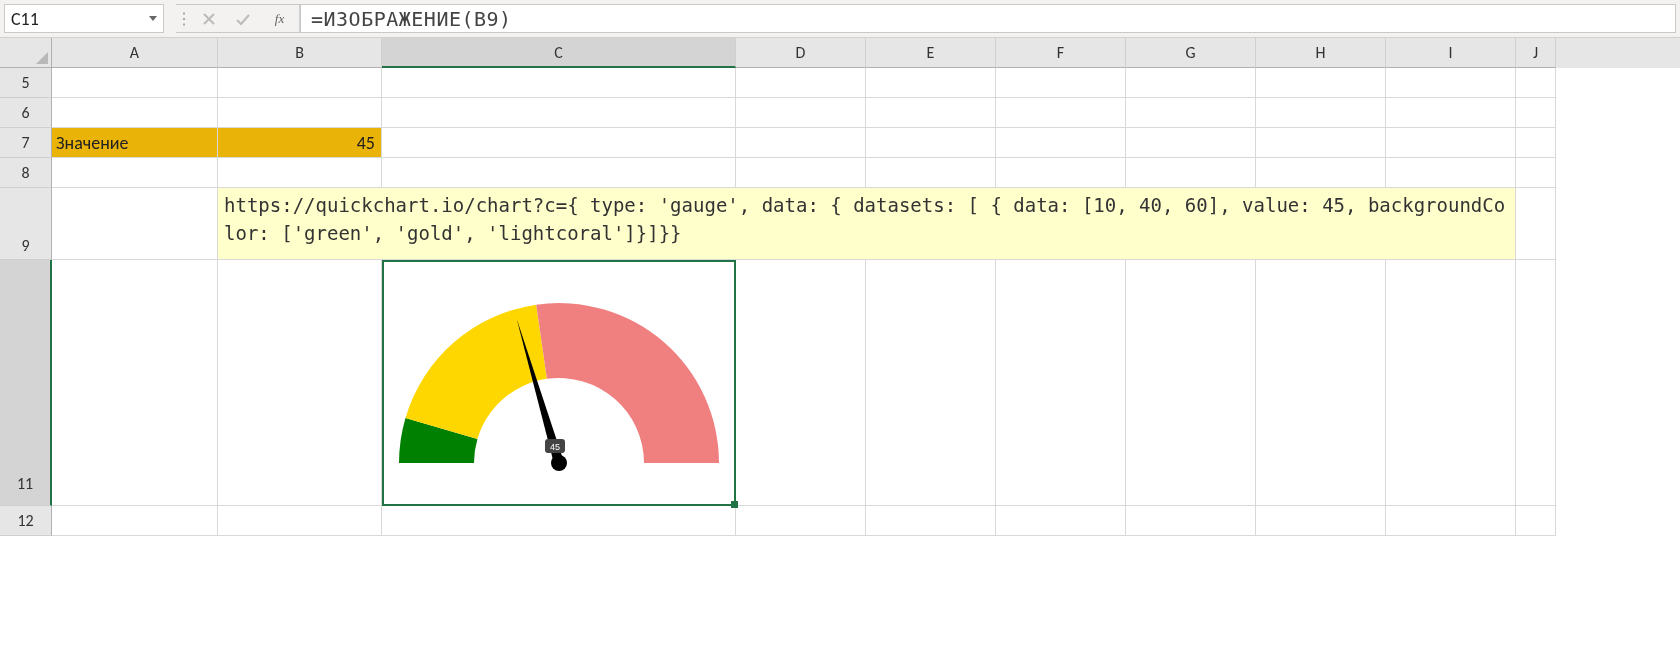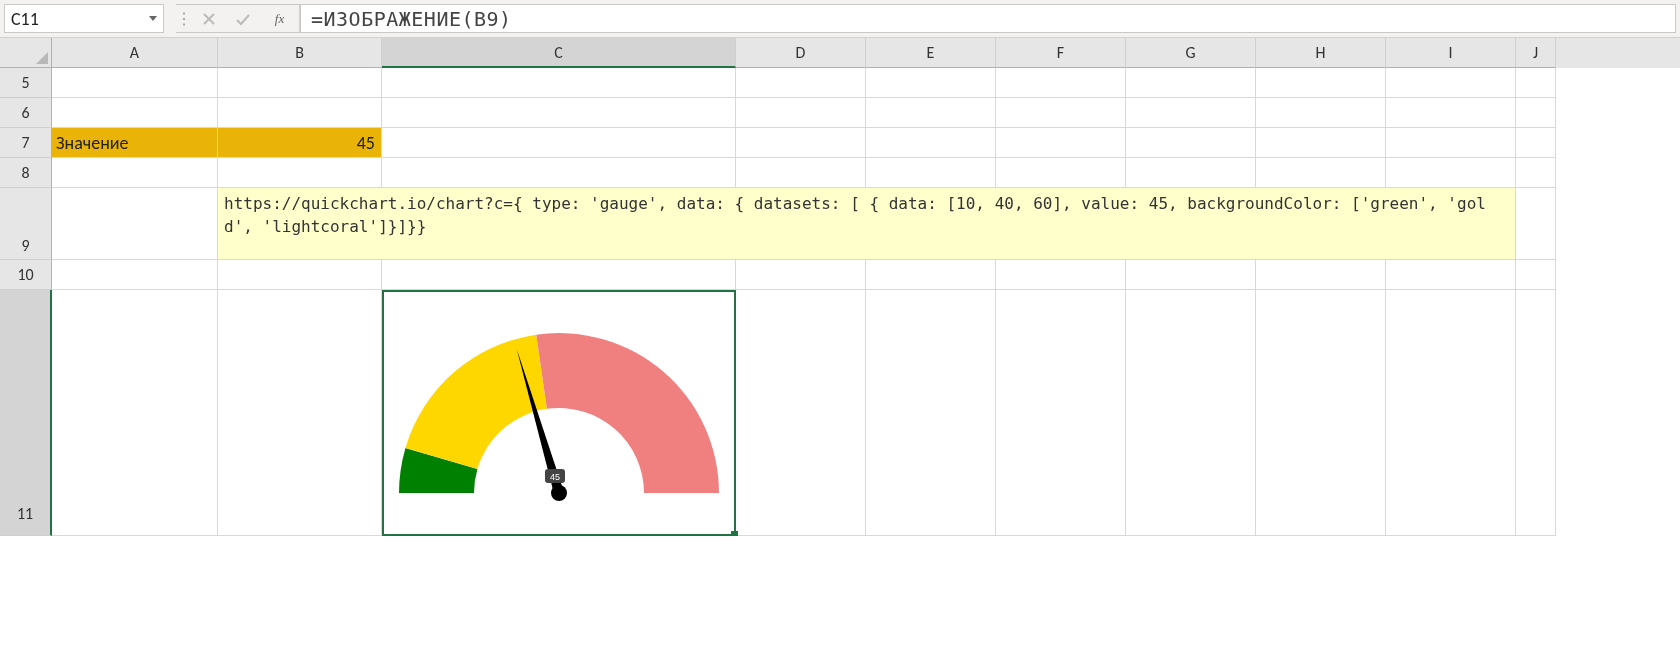--- a/index.html
+++ b/index.html
@@ -32,21 +32,21 @@
   .cE{flex:0 0 130px;}
   .cF{flex:0 0 130px;}
   .cG{flex:0 0 130px;}
   .cH{flex:0 0 130px;}
   .cI{flex:0 0 130px;}
   .cJ{flex:0 0 40px;}
   .hl{background:#eab308;}
   .num{justify-content:flex-end;padding-right:6px;}
   
   .row9{height:72px;}
-  .merged{flex:0 0 1298px;background:#ffffcc;border-right:1px solid #d9d9d9;border-bottom:1px solid #d9d9d9;padding:4px 6px;font-family:Consolas,monospace;font-size:16px;color:#333;line-height:1.45;white-space:normal;word-break:break-all;}
+  .merged{flex:0 0 1298px;background:#ffffcc;border-right:1px solid #d9d9d9;border-bottom:1px solid #d9d9d9;padding:4px 6px;font-family:Consolas,monospace;font-size:19px;color:#333;line-height:1.45;white-space:normal;word-break:break-all;}
   
   .row11{height:246px;}
   .row11 .rowhdr{align-items:flex-end;padding-bottom:12px;}
   .imgcell{flex:0 0 354px;border:2px solid #217346;position:relative;background:#fff;display:flex;align-items:center;justify-content:center;}
   .imgcell .handle{position:absolute;right:-4px;bottom:-4px;width:7px;height:7px;background:#217346;}
   .gauge-svg{width:100%;height:100%;display:block;}
 </style>
 </head>
 <body>
 
@@ -152,33 +152,20 @@
     <div class="cell cJ"></div>
   </div>
 
   <div class="row row9">
     <div class="rowhdr" style="align-items:flex-end;padding-bottom:4px;">9</div>
     <div class="cell cA"></div>
     <div class="merged"><span>https://quickchart.io/chart?c={ type: 'gauge', data: { datasets: [ { data: [10, 40, 60], value: 45, backgroundColor: ['green', 'gold', 'lightcoral']}]}}</span></div>
     <div class="cell cJ"></div>
   </div>
 
-  <div class="row">
-    <div class="rowhdr">10</div>
-    <div class="cell cA"></div>
-    <div class="cell cB"></div>
-    <div class="cell cC"></div>
-    <div class="cell cD"></div>
-    <div class="cell cE"></div>
-    <div class="cell cF"></div>
-    <div class="cell cG"></div>
-    <div class="cell cH"></div>
-    <div class="cell cI"></div>
-    <div class="cell cJ"></div>
-  </div>
 
   <div class="row row11">
     <div class="rowhdr active">11</div>
     <div class="cell cA"></div>
     <div class="cell cB"></div>
     <div class="imgcell">
       <svg class="gauge-svg" viewBox="0 0 350 240" id="gauge-svg">
           <path d="M 15 199.99999999999997 A 160 160 0 0 1 21.48112422168043 154.9227909053712 L 93.44309724276773 176.05273266847846 A 85 85 0 0 0 90 200 Z" fill="green"></path>
           <path d="M 21.48112422168043 154.9227909053712 A 160 160 0 0 1 152.22962587627435 41.62856929905078 L 162.90323874677077 115.86517744012072 A 85 85 0 0 0 93.44309724276773 176.05273266847846 Z" fill="gold"></path>
           <path d="M 152.22962587627435 41.62856929905078 A 160 160 0 0 1 335 200 L 260 200 A 85 85 0 0 0 162.90323874677077 115.86517744012072 Z" fill="lightcoral"></path>
@@ -191,14 +178,27 @@
     </div>
     <div class="cell cD"></div>
     <div class="cell cE"></div>
     <div class="cell cF"></div>
     <div class="cell cG"></div>
     <div class="cell cH"></div>
     <div class="cell cI"></div>
     <div class="cell cJ"></div>
   </div>
 
+  <div class="row">
+    <div class="rowhdr">12</div>
+    <div class="cell cA"></div>
+    <div class="cell cB"></div>
+    <div class="cell cC"></div>
+    <div class="cell cD"></div>
+    <div class="cell cE"></div>
+    <div class="cell cF"></div>
+    <div class="cell cG"></div>
+    <div class="cell cH"></div>
+    <div class="cell cI"></div>
+    <div class="cell cJ"></div>
+  </div>
 
 </div>
 
 </body></html>

